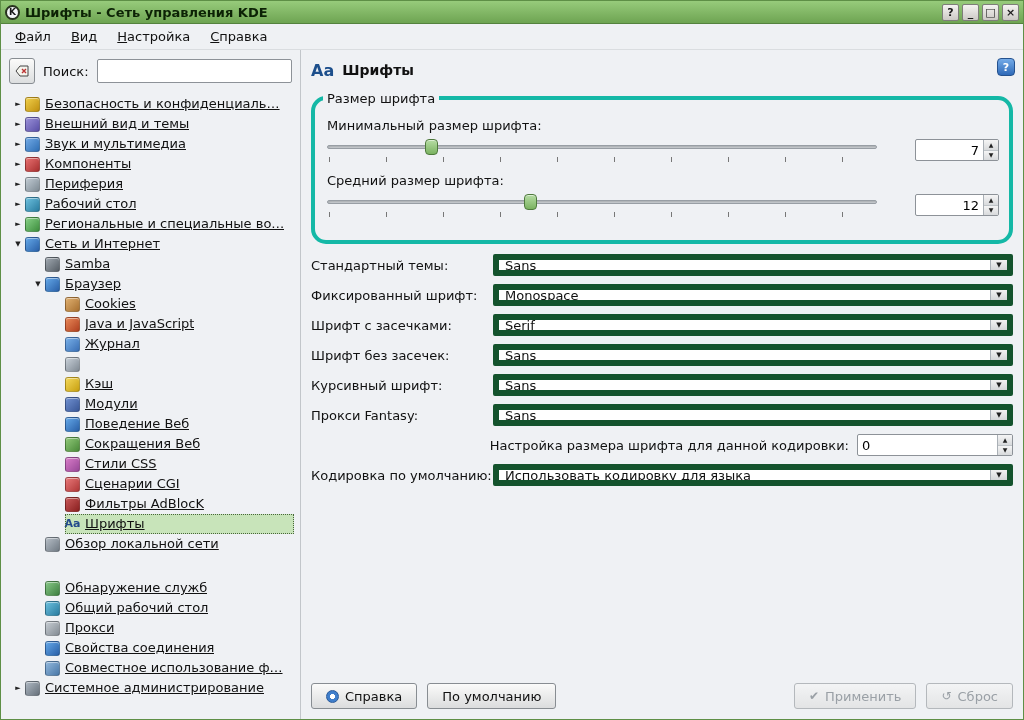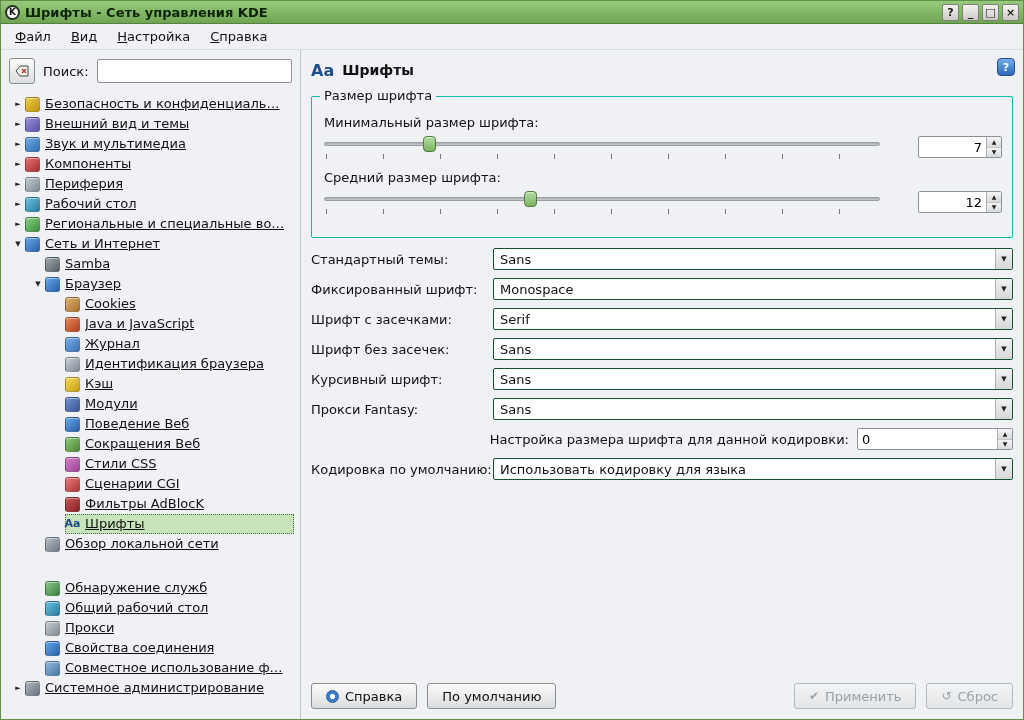--- a/index.html
+++ b/index.html
@@ -35,37 +35,37 @@
   .ticon{width:15px;height:15px;border-radius:3px;flex:none;margin-right:5px;box-shadow:inset 0 1px 0 rgba(255,255,255,.45);border:1px solid rgba(0,0,0,.22);}
   .ticon.txticon{background:none;border:none;box-shadow:none;font-weight:bold;font-size:11px;display:flex;align-items:center;justify-content:center;}
   .tlabel{overflow:hidden;text-overflow:ellipsis;text-decoration:underline;}
   .tree-row.selected .sel-wrap{background:#c8e4ba;outline:1px dotted #48663a;outline-offset:-1px;}
   
   .content{flex:1;position:relative;padding:8px 10px 0 10px;background:#eff1f4;overflow:hidden;}
   .content-header{display:flex;align-items:center;gap:8px;height:24px;}
   .aa-icon{font-weight:bold;font-size:16px;color:#1d4f8c;}
   .page-title{font-weight:bold;font-size:14px;}
   .help-btn{position:absolute;top:8px;right:8px;width:18px;height:18px;border-radius:4px;background:linear-gradient(180deg,#74abe8,#2f6ab8);border:1px solid #24518e;color:#fff;font-weight:bold;font-size:11px;display:flex;align-items:center;justify-content:center;}
-  .groupbox{position:relative;border:1px solid #14b8a6;border-radius:2px;margin-top:14px;padding:16px 10px 12px 10px;}
+  .groupbox{position:relative;border:4px solid #14b8a6;border-radius:15px;margin-top:14px;padding:16px 10px 12px 10px;}
   .groupbox-title{position:absolute;top:-9px;left:8px;background:#eff1f4;padding:0 4px;}
   .slider-label{margin:2px 0 4px 2px;}
   .slider-row{display:flex;align-items:center;margin-bottom:10px;}
   .slider{position:relative;flex:1;height:26px;margin-right:36px;}
   .groove{position:absolute;left:2px;right:2px;top:8px;height:4px;background:#ccd0d4;border:1px solid #989ea4;border-radius:2px;box-shadow:inset 1px 1px 2px rgba(0,0,0,.18);}
   .handle{position:absolute;top:2px;width:13px;height:16px;background:linear-gradient(180deg,#b6dda4,#7ab260);border:1px solid #4e7a3c;border-radius:4px;box-shadow:inset 0 1px 0 rgba(255,255,255,.5);}
   .ticks{position:absolute;left:4px;right:4px;bottom:1px;height:5px;background-image:repeating-linear-gradient(to right,#777 0,#777 1px,transparent 1px,transparent 57px);}
   .spin{display:flex;width:84px;height:22px;border:1px solid #8d9298;border-radius:2px;background:#fff;flex:none;overflow:hidden;}
   .spin input{flex:1;min-width:0;border:none;outline:none;text-align:right;padding:0 4px;font:13px "DejaVu Sans",sans-serif;background:transparent;}
   .spin-btns{width:15px;flex:none;display:flex;flex-direction:column;border-left:1px solid #aab0b6;}
   .spin-btn{flex:1;display:flex;align-items:center;justify-content:center;font-size:6px;color:#222;background:linear-gradient(180deg,#f5f5f5,#d8dadc);line-height:1;}
   .spin-btn + .spin-btn{border-top:1px solid #bfc4c8;}
   .rows{margin-top:10px;}
   .font-row{display:flex;align-items:center;margin-bottom:8px;}
   .flabel{width:182px;flex:none;}
-  .combo{flex:1;height:22px;border:1px solid #14532d;border-radius:2px;background:#fff;display:flex;align-items:center;overflow:hidden;}
+  .combo{flex:1;height:22px;border:6px solid #14532d;border-radius:2px;background:#fff;display:flex;align-items:center;overflow:hidden;}
   .combo-text{flex:1;padding:0 6px;white-space:nowrap;overflow:hidden;}
   .combo-arrow{width:17px;height:100%;flex:none;background:linear-gradient(180deg,#f2f2f2,#d5d7d9);border-left:1px solid #aab0b6;display:flex;align-items:center;justify-content:center;font-size:7px;color:#222;}
   .adjust-row{display:flex;justify-content:flex-end;align-items:center;gap:8px;margin-bottom:8px;}
   .adjust-spin{width:156px;}
   
   .footer{position:absolute;left:10px;right:10px;bottom:10px;display:flex;gap:10px;align-items:center;}
   .kbtn{height:26px;padding:0 14px;display:inline-flex;align-items:center;gap:6px;background:linear-gradient(180deg,#fbfbfa,#dbdcdd);border:1px solid #888d92;border-radius:3px;font:13px "DejaVu Sans",sans-serif;color:#111;}
   .kbtn.disabled{color:#9aa0a6;background:linear-gradient(180deg,#f3f4f5,#e3e4e5);border-color:#b4b8bc;}
   .spacer{flex:1;}
   .help-ring{width:13px;height:13px;border-radius:50%;background:radial-gradient(circle,#ffffff 0 29%,#3f7ecb 33% 100%);border:1px solid #2a5a9a;flex:none;}
@@ -194,21 +194,20 @@
           <span class="expander"></span>
           <span class="sel-wrap">
             <span class="ticon" style="background: linear-gradient(135deg, rgb(120, 176, 232), rgb(58, 111, 181));"></span>
             <span class="tlabel">Журнал</span>
           </span>
         </div>
         <div class="tree-row" style="padding-left: 44px;">
           <span class="expander"></span>
           <span class="sel-wrap">
             <span class="ticon" style="background: linear-gradient(135deg, rgb(200, 208, 216), rgb(128, 138, 148));"></span>
-            <span class="tlabel">Идентификация браузера</span>
           </span>
         </div>
         <div class="tree-row" style="padding-left: 44px;">
           <span class="expander"></span>
           <span class="sel-wrap">
             <span class="ticon" style="background: linear-gradient(135deg, rgb(244, 216, 90), rgb(200, 160, 16));"></span>
             <span class="tlabel">Кэш</span>
           </span>
         </div>
         <div class="tree-row" style="padding-left: 44px; justify-content: center;">

